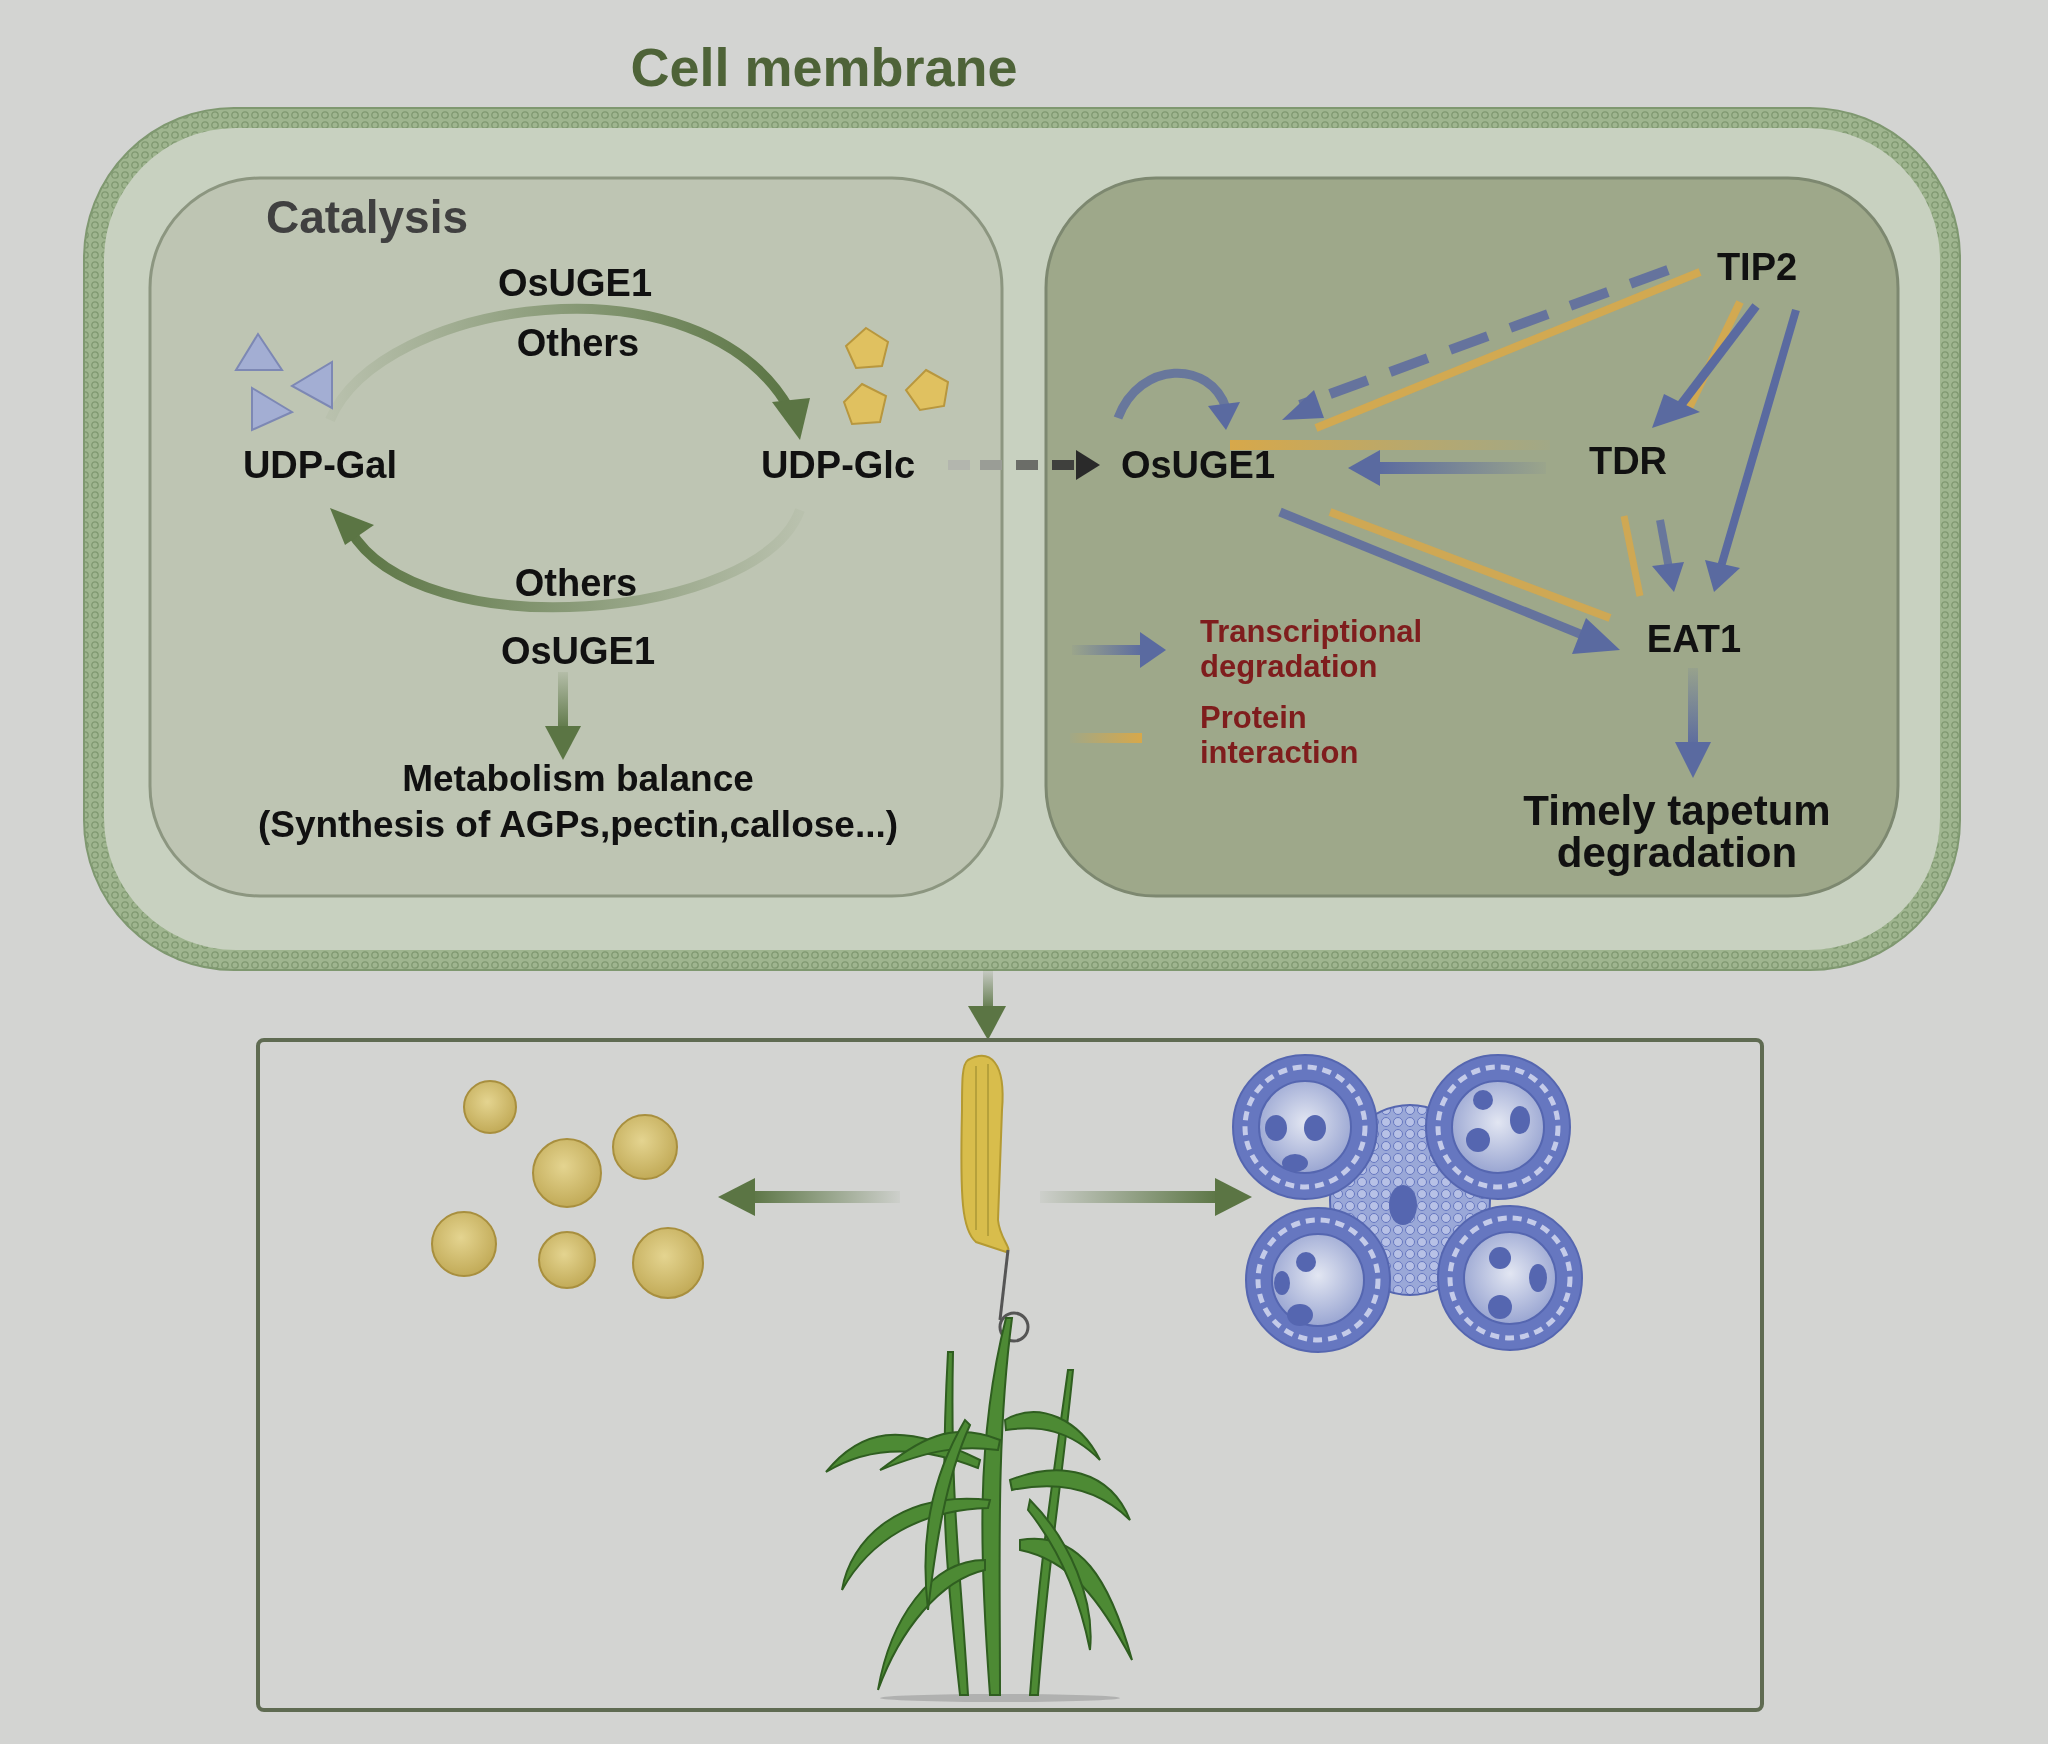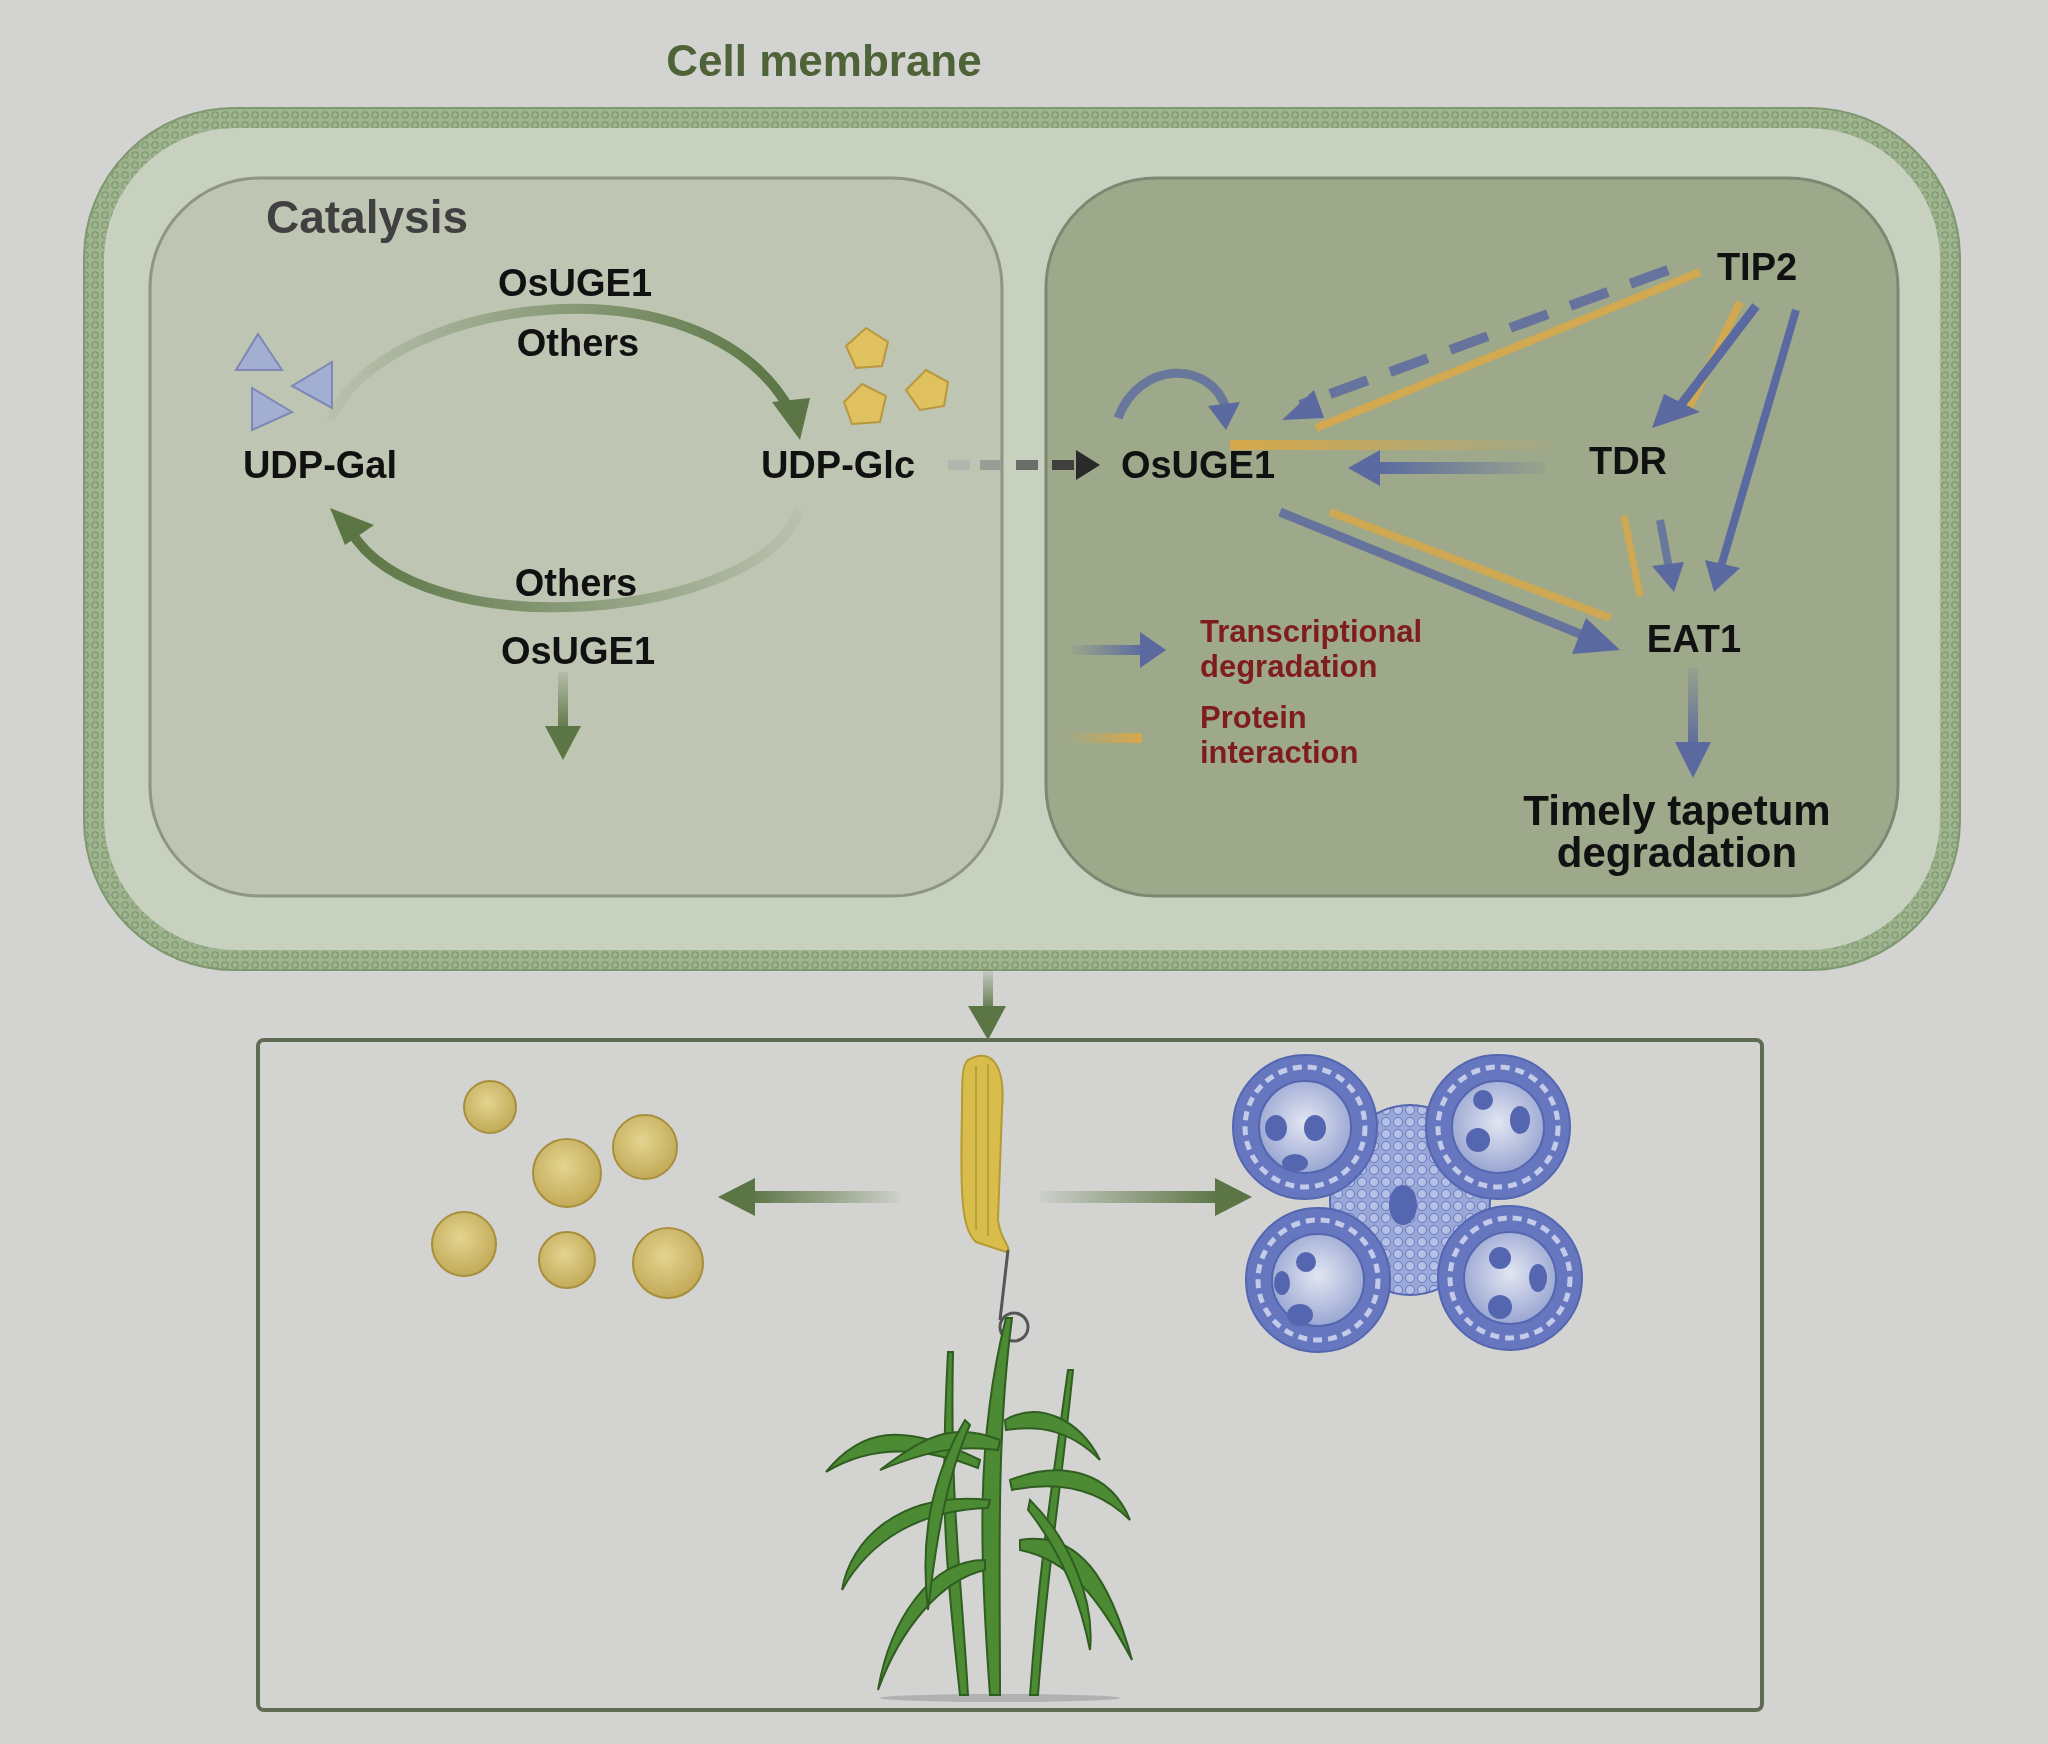--- a/index.html
+++ b/index.html
@@ -4,21 +4,21 @@
 <style>
   html, body { margin: 0; padding: 0; }
   body {
     width: 2048px; height: 1744px; overflow: hidden;
     background: #d3d4d2;
     font-family: "Liberation Sans", "DejaVu Sans", sans-serif;
     position: relative;
   }
   #stage { position: absolute; left: 0; top: 0; width: 2048px; height: 1744px; }
   .lbl { position: absolute; white-space: nowrap; color: #111; font-family: "Liberation Sans", "DejaVu Sans", sans-serif; font-weight: bold; }
-  .title-main { font-size: 44px; font-weight: bold; color: #4e6338; left: 0; width: 1648px; text-align: center; top: 36px; }
+  .title-main { font-size: 54px; font-weight: bold; color: #4e6338; left: 0; width: 1648px; text-align: center; top: 36px; }
   .panel-title { font-size: 46px; font-weight: bold; color: #404040; }
   .node { font-size: 38px; transform: translateX(-50%); text-align: center; }
   .legend-text { font-size: 31px; line-height: 35px; color: #7f1d1d; }
   .outcome { font-size: 42px; line-height: 42px; text-align: center; transform: translateX(-50%); }
   .metab { font-size: 37px; line-height: 46px; text-align: center; transform: translateX(-50%); }
 </style>
 </head>
 <body>
 
 <div id="stage">
@@ -223,20 +223,24 @@
 <div class="lbl title-main">Cell membrane</div>
 
 <div class="lbl panel-title" style="left:266px;top:190px">Catalysis</div>
 
 <div class="lbl node" style="left:575px;top:262px">OsUGE1</div>
 <div class="lbl node" style="left:578px;top:322px">Others</div>
 <div class="lbl node" style="left:320px;top:444px">UDP-Gal</div>
 <div class="lbl node" style="left:838px;top:444px">UDP-Glc</div>
 <div class="lbl node" style="left:576px;top:562px">Others</div>
 <div class="lbl node" style="left:578px;top:630px">OsUGE1</div>
+<div class="lbl metab" style="left:578px;top:756px">
+  <div>Metabolism balance</div>
+  <div>(Synthesis of AGPs,pectin,callose...)</div>
+</div>
 
 <div class="lbl node" style="left:1198px;top:444px">OsUGE1</div>
 <div class="lbl node" style="left:1757px;top:246px">TIP2</div>
 <div class="lbl node" style="left:1628px;top:440px">TDR</div>
 <div class="lbl node" style="left:1694px;top:618px">EAT1</div>
 <div class="lbl outcome" style="left:1677px;top:790px">
   <div>Timely tapetum</div>
   <div>degradation</div>
 </div>
 

